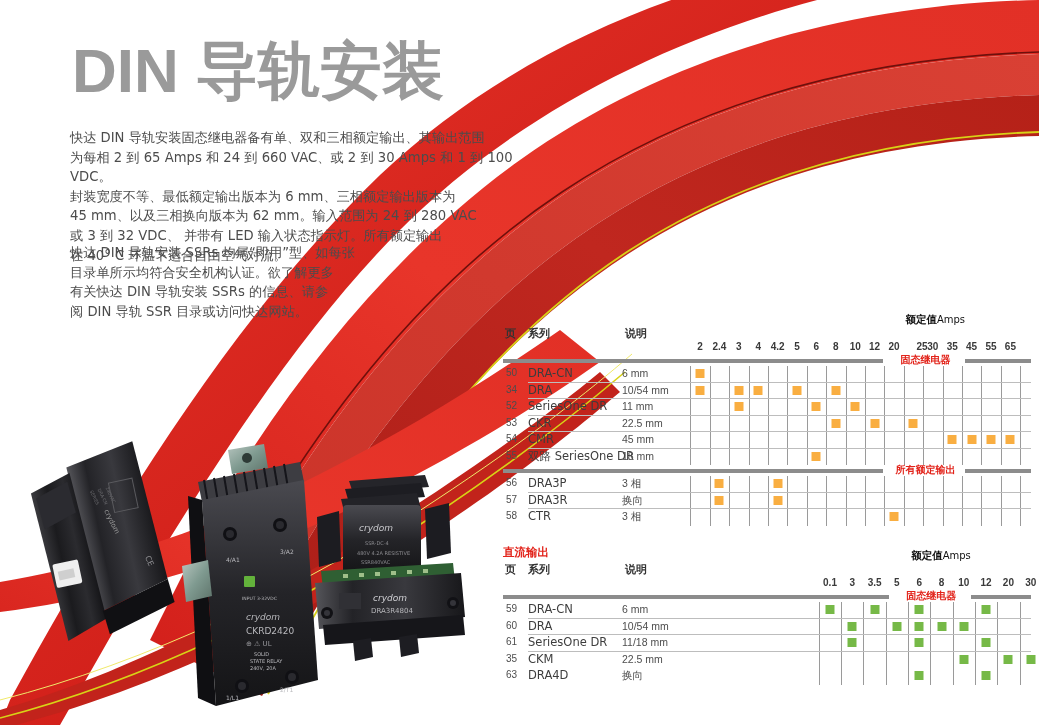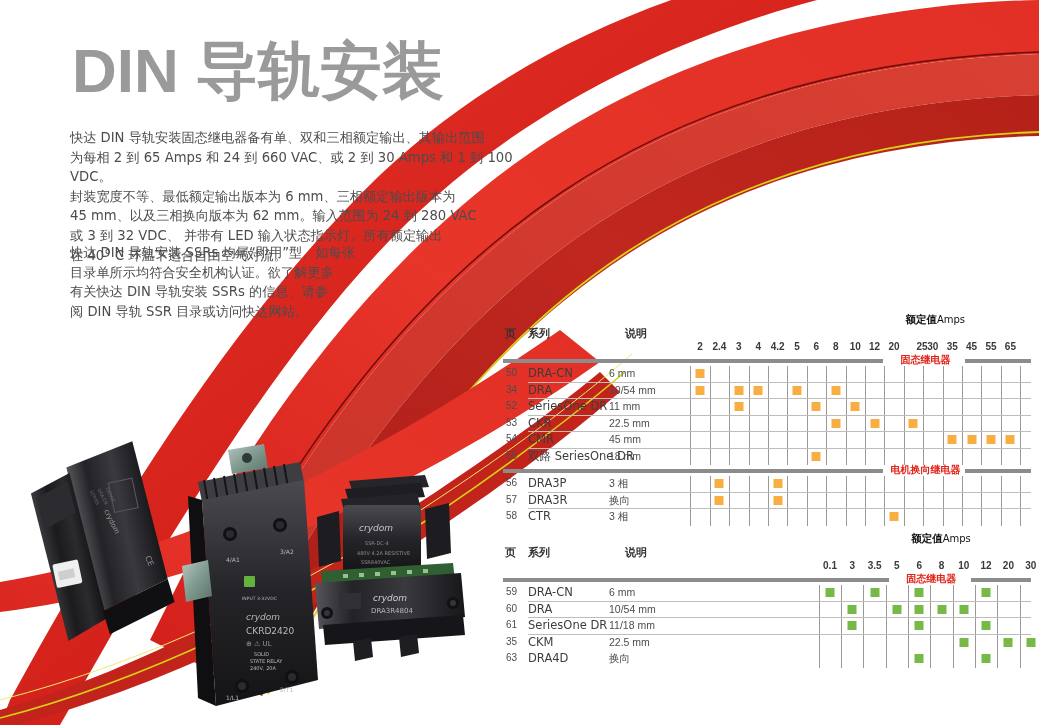--- a/index.html
+++ b/index.html
@@ -70,21 +70,21 @@
   .catbar .cat-label {
     position:absolute; top:-2px; font-size:10px; font-weight:bold; color:#e2231a;
     font-family:"DejaVu Sans",sans-serif; white-space:nowrap; transform:translateX(-50%);
   }
 
   .rows { position:relative; }
   .row { position:relative; height:16.5px; }
   .row .rule { position:absolute; left:25px; right:0; bottom:0; height:1px; background:#bdbdbd; }
   .row .page { position:absolute; left:3px; top:1px; font-size:10px; color:#4d4d4d; font-family:"Liberation Sans",sans-serif;}
   .row .series { position:absolute; left:25px; top:0px; font-size:11.5px; color:#3d3d3d; font-family:"DejaVu Sans",sans-serif; white-space:nowrap;}
-  .row .desc { position:absolute; left:106px; top:1px; font-size:10.5px; color:#4d4d4d; font-family:"Liberation Sans",sans-serif; white-space:nowrap;}
+  .row .desc { position:absolute; left:119px; top:1px; font-size:10.5px; color:#4d4d4d; font-family:"Liberation Sans",sans-serif; white-space:nowrap;}
   .cellline { position:absolute; top:0; width:1px; height:100%; background:#9a9a9a; }
   .mark {
     position:absolute; width:9px; height:9px; top:3px;
     transform:translateX(-50%);
   }
   .mark.ac { background:#f9ae41; }
   .mark.dc { background:#76b947; }
 </style>
 </head>
 <body>
@@ -483,21 +483,21 @@
           <div class="cellline" style="left: 458.9px;"></div>
           <div class="cellline" style="left: 478.3px;"></div>
           <div class="cellline" style="left: 497.7px;"></div>
           <div class="cellline" style="left: 517.1px;"></div>
           <div class="mark ac" style="left: 313.4px;"></div>
         </div>
       </div>
       <div class="catbar">
         <div class="bar-l" style="left: 0px; width: 380.4px;"></div>
         <div class="bar-r" style="left: 462.4px; width: 65.6px;"></div>
-        <div class="cat-label" style="left: 422.4px;">电机换向继电器</div>
+        <div class="cat-label" style="left: 422.4px;">所有额定输出</div>
       </div>
       <div class="rows">
         <div class="row">
           <span class="page">56</span>
           <span class="series">DRA3P</span>
           <span class="desc">3 相</span>
           <div class="cellline" style="left: 187.3px;"></div>
           <div class="cellline" style="left: 206.7px;"></div>
           <div class="cellline" style="left: 226.1px;"></div>
           <div class="cellline" style="left: 245.5px;"></div>
@@ -567,20 +567,21 @@
           <div class="cellline" style="left: 478.3px;"></div>
           <div class="cellline" style="left: 497.7px;"></div>
           <div class="cellline" style="left: 517.1px;"></div>
           <div class="mark ac" style="left: 391px;"></div>
         </div>
       </div>
     </div>
 </div>
 
 <div class="tableblock" id="dc-block">
+  <div class="sect-title">直流输出</div>
   <div class="hdr-row">
     <span class="hdr-page">页</span>
     <span class="hdr-series">系列</span>
     <span class="hdr-desc">说明</span>
     <span class="hdr-rating" id="dc-rating" style="left: 408.2px;">
       <span>额定值</span><span class="amps">Amps</span>
     </span>
   </div>
   <div class="grid" id="dc-colheads" style="height:14px">
       <span class="colhead" style="left: 327px;">0.1</span>

